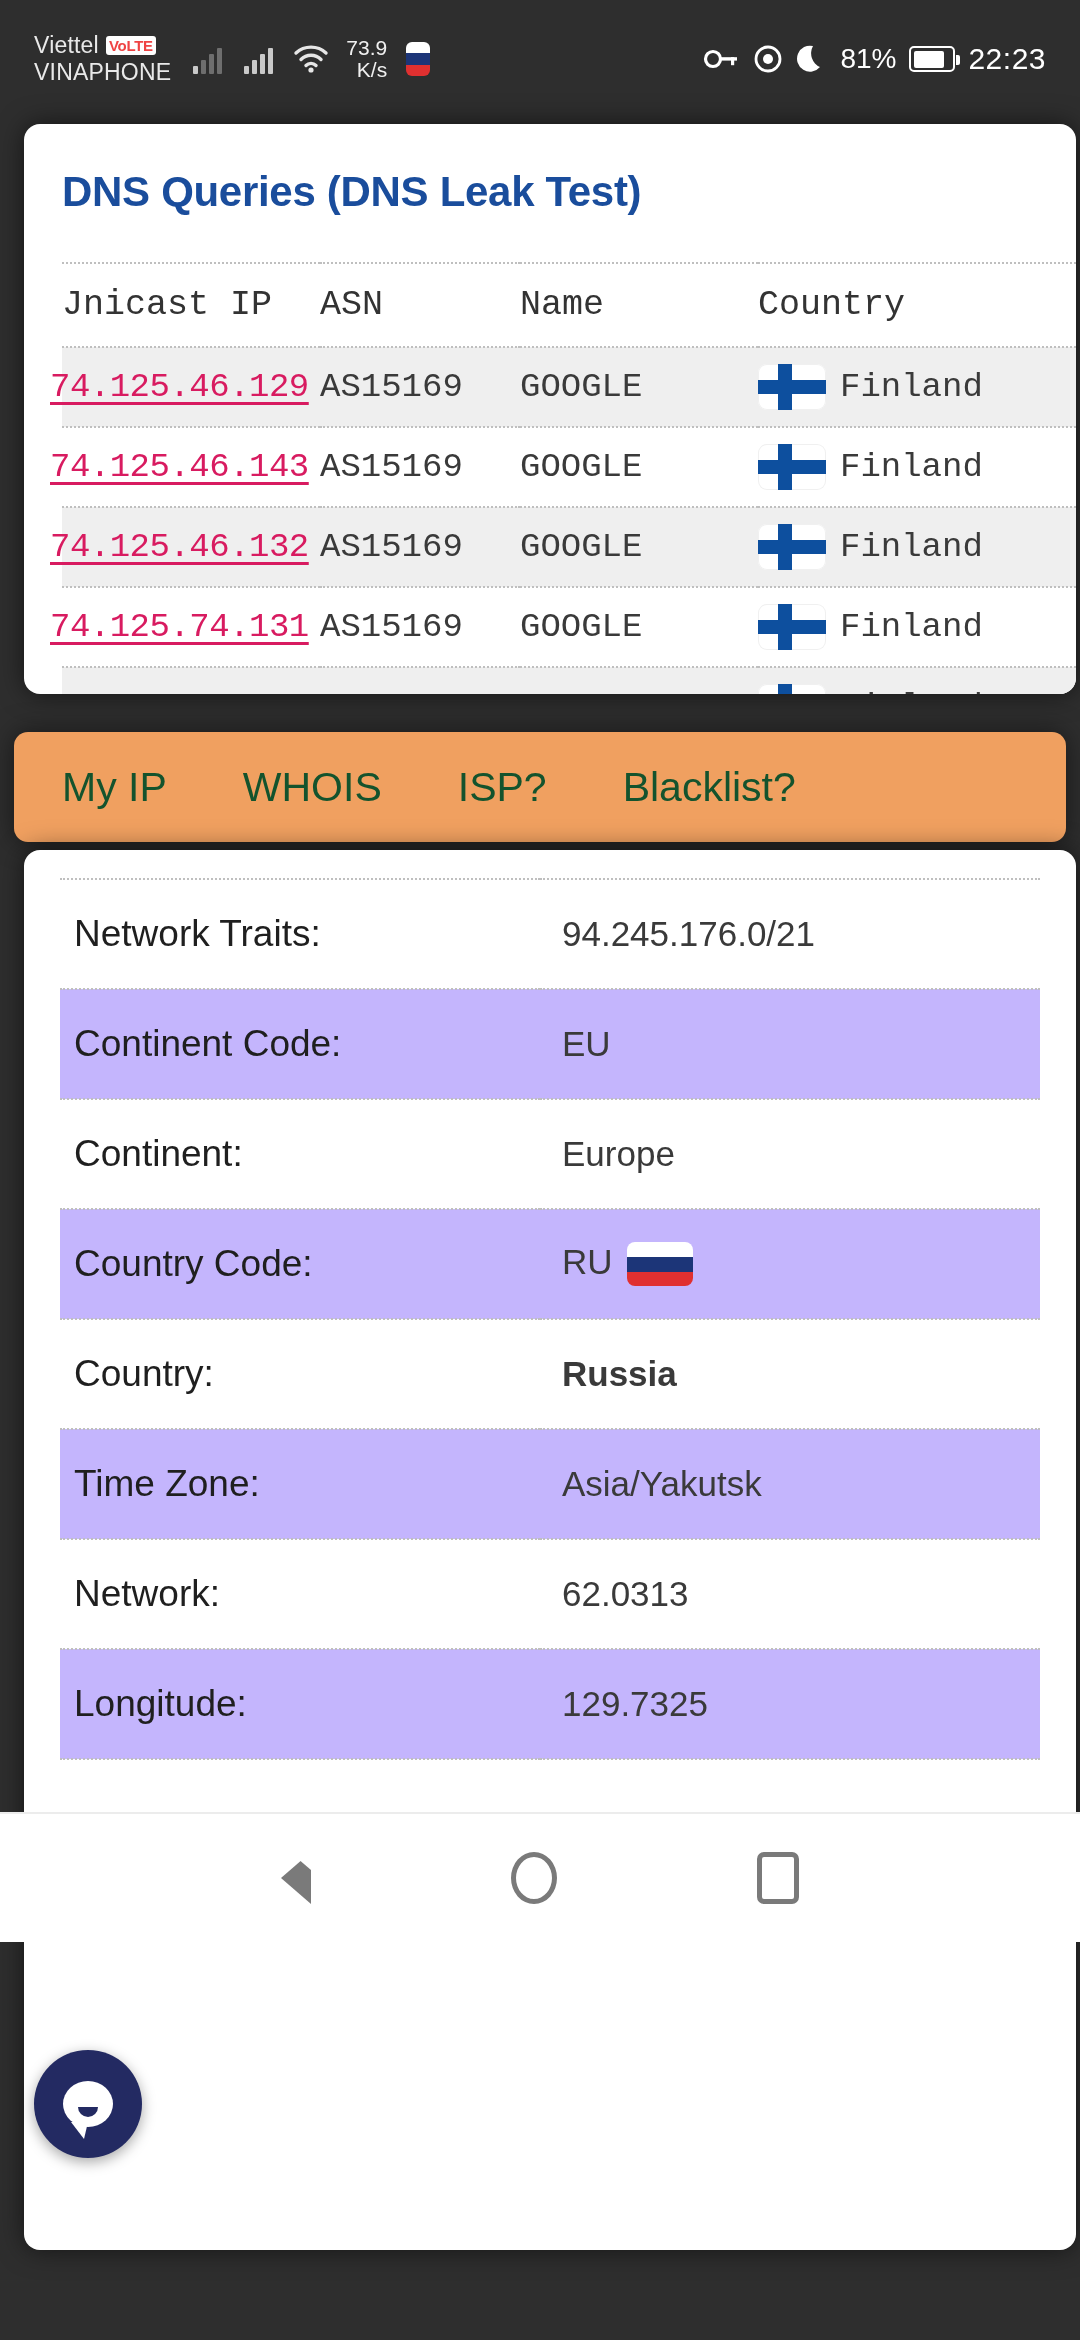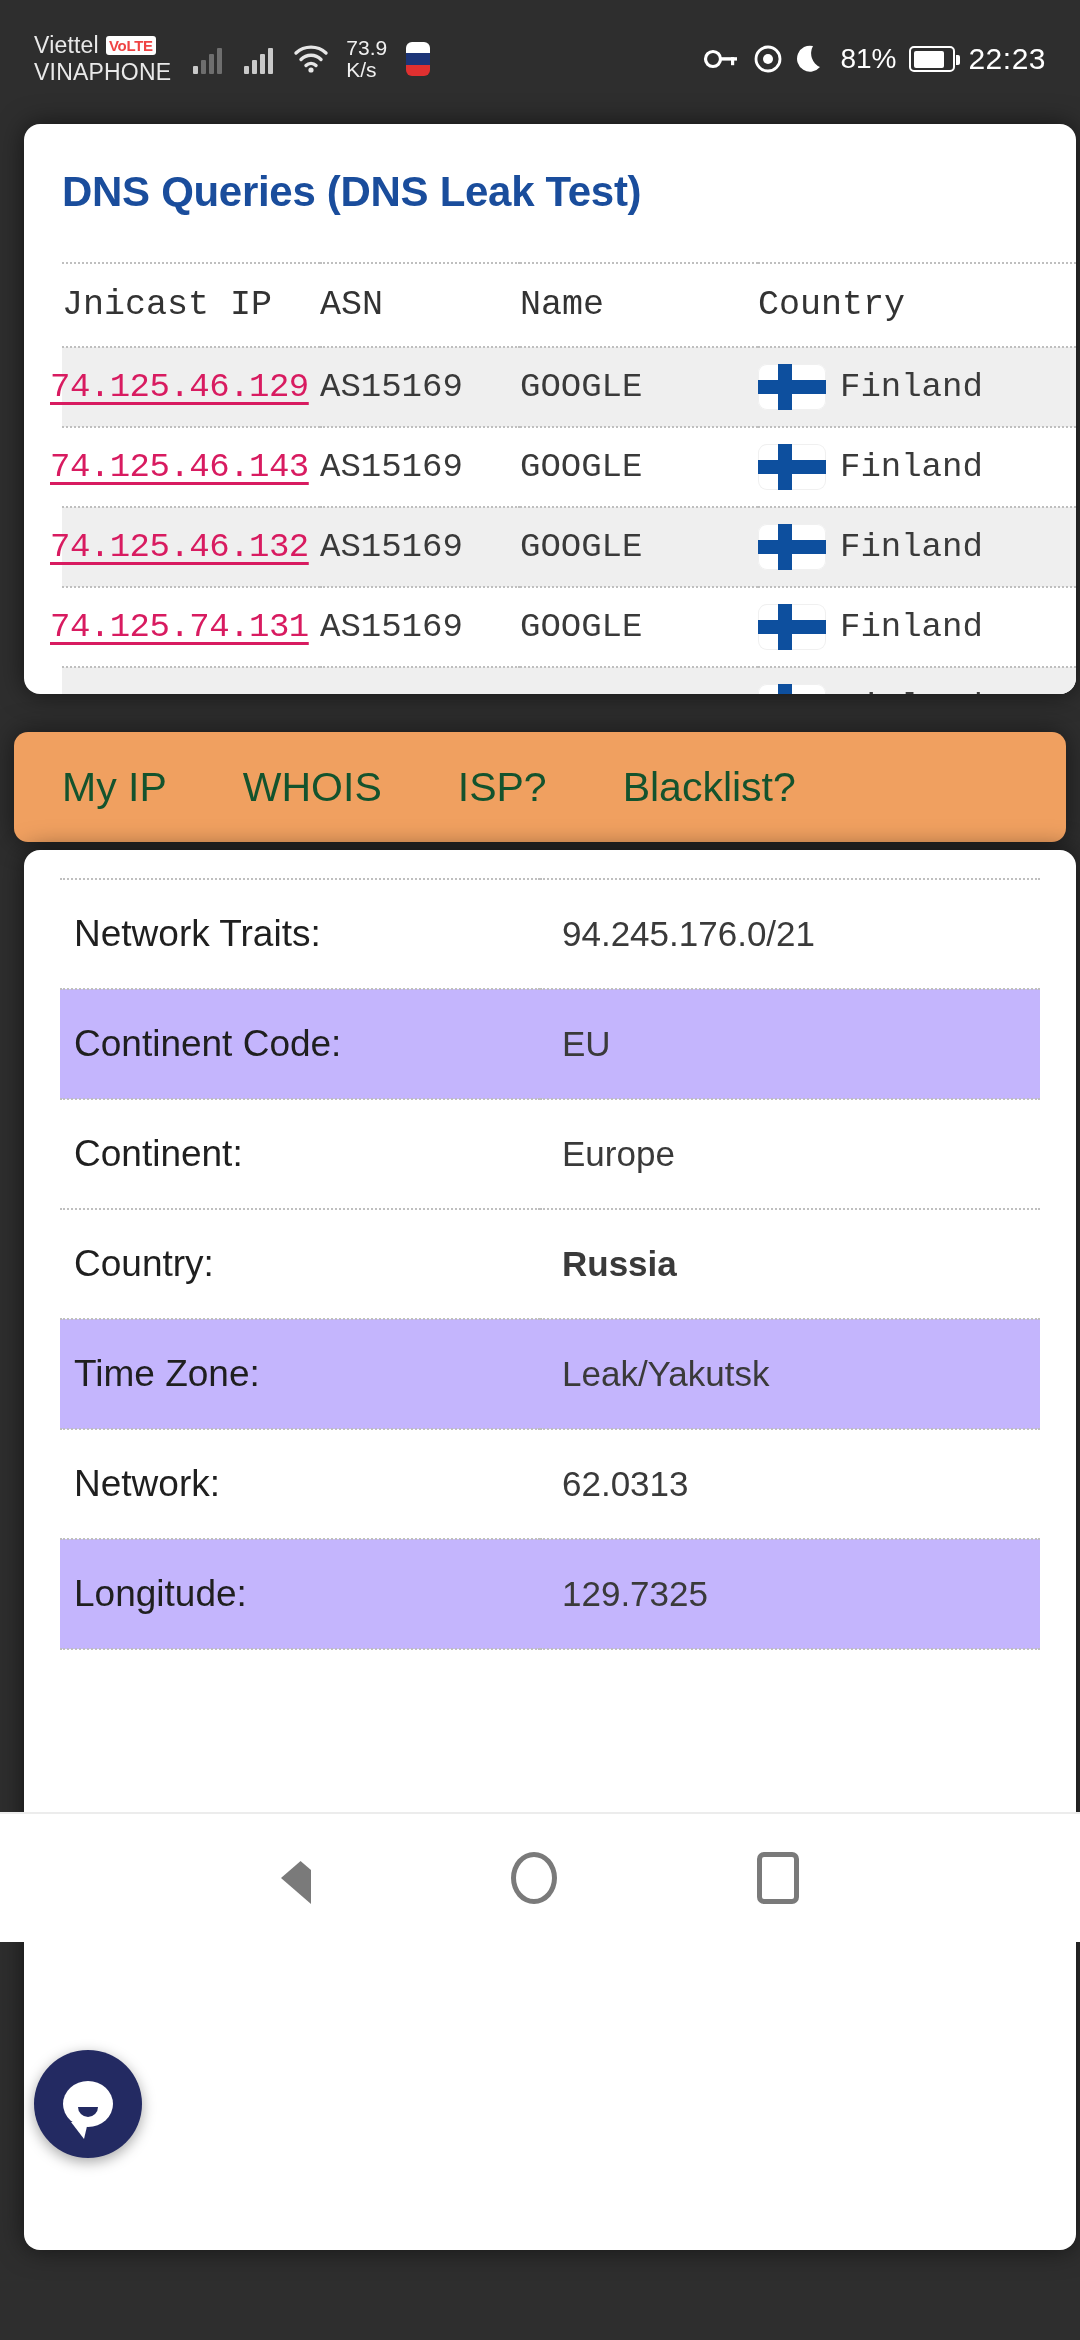--- a/index.html
+++ b/index.html
@@ -28,21 +28,21 @@
   .sig i { width:5px; background:#c9c9c9; display:block; border-radius:1px; }
   .sig i:nth-child(1){height:8px;}
   .sig i:nth-child(2){height:14px;}
   .sig i:nth-child(3){height:20px;}
   .sig i:nth-child(4){height:26px;}
   .sig.dim i { background:#6e6e6e; }
   .sig.dim i:nth-child(1){background:#c9c9c9;}
   .wifi { position:relative; width:36px; height:30px; margin-left:10px; }
   .speed {
     display:flex; flex-direction:column; line-height:1.05; font-size:21px;
-    color:#f0f0f0; margin-left:7px; text-align:left;
+    color:#f0f0f0; margin-left:7px; text-align:right;
   }
   .ruflag-sb {
     width:24px; height:34px; border-radius:6px; overflow:hidden;
     margin-left:9px; display:flex; flex-direction:column;
   }
   .ruflag-sb span { flex:1; display:block; }
   .sb-right { margin-left:auto; display:flex; align-items:center; gap:13px; }
   .batt {
     width:46px; height:26px; border:2.5px solid #fff; border-radius:5px;
     position:relative; display:flex; align-items:center; padding:2.5px;
@@ -351,27 +351,31 @@
             <td class="val">94.245.176.0/21</td>
           </tr>
           <tr class="alt">
             <td class="key">Continent Code:</td>
             <td class="val">EU</td>
           </tr>
           <tr>
             <td class="key">Continent:</td>
             <td class="val">Europe</td>
           </tr>
+          <tr class="alt">
+            <td class="key">Country Code:</td>
+            <td class="val">RU<span class="ruflag"><span style="background:#ffffff"></span><span style="background:#1c3578"></span><span style="background:#e03030"></span></span></td>
+          </tr>
           <tr>
             <td class="key">Country:</td>
             <td class="val pink">Russia</td>
           </tr>
           <tr class="alt">
             <td class="key">Time Zone:</td>
-            <td class="val">Leak/Yakutsk</td>
+            <td class="val">Asia/Yakutsk</td>
           </tr>
           <tr>
             <td class="key">Network:</td>
             <td class="val">62.0313</td>
           </tr>
           <tr class="alt">
             <td class="key">Longitude:</td>
             <td class="val">129.7325</td>
           </tr>
         </tbody>

